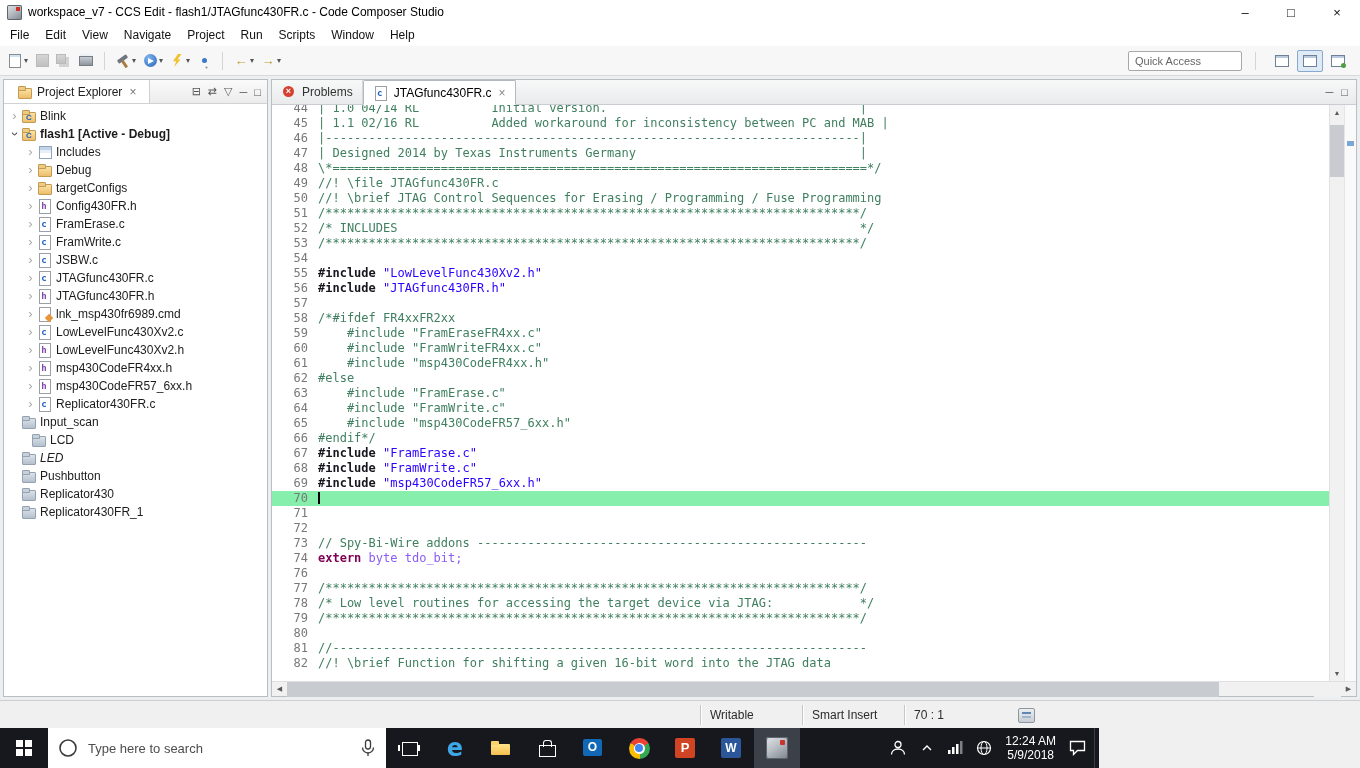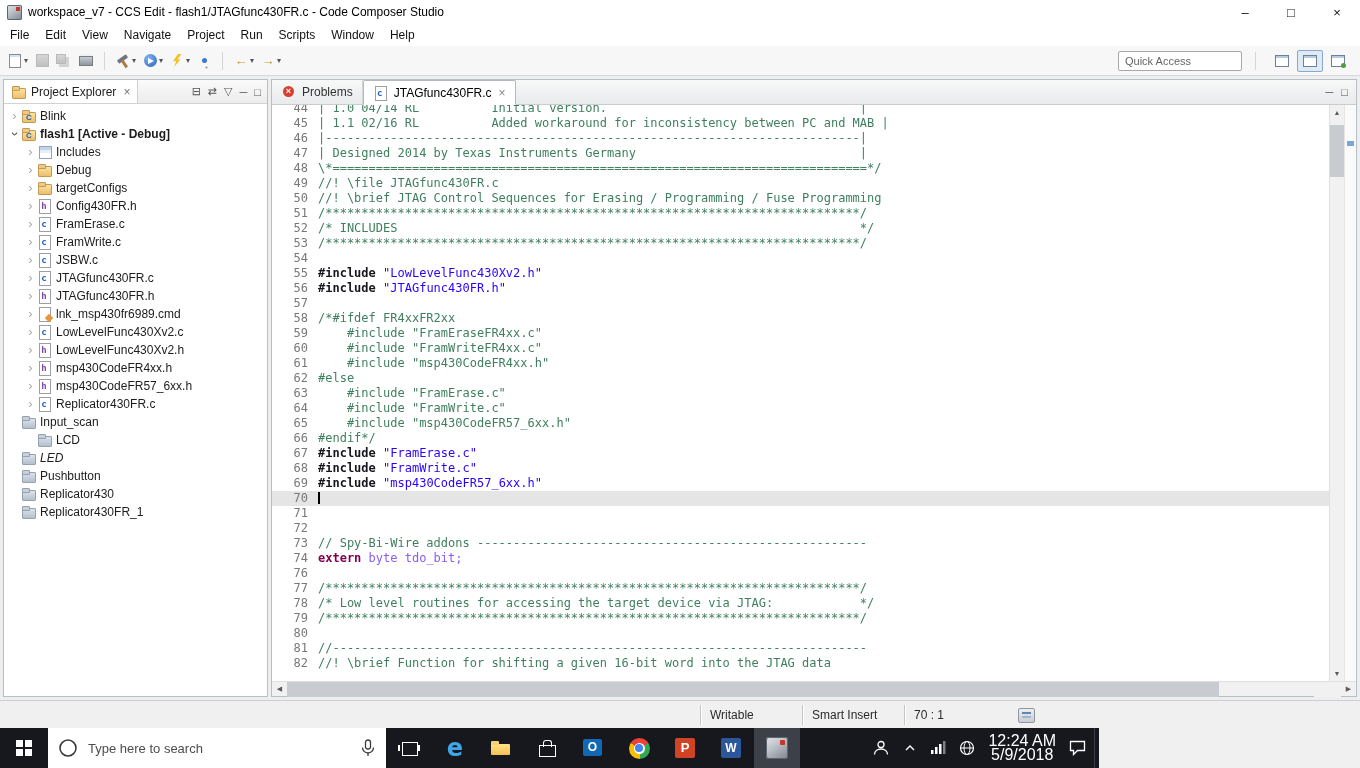--- a/index.html
+++ b/index.html
@@ -37,36 +37,36 @@
   .g-hammer::before { content:""; position:absolute; top:4px; left:2px; width:11px; height:4px; background:#6f7680; transform:rotate(-35deg); border-radius:1px; }
   .g-hammer::after  { content:""; position:absolute; top:7px; left:8px; width:3px; height:8px; background:#a97c42; transform:rotate(-35deg); }
   .g-debug::before { content:""; width:13px; height:13px; border-radius:50%; background:radial-gradient(circle at 35% 30%,#7fb3ef,#2764b8); }
   .g-debug::after { content:""; position:absolute; border-style:solid; border-width:3.5px 0 3.5px 6px; border-color:transparent transparent transparent #fff; margin-left:1px; }
   .g-flash::before { content:""; width:9px; height:13px; background:#f2c12e;
     clip-path:polygon(60% 0,100% 0,55% 42%,88% 42%,18% 100%,40% 55%,5% 55%); }
   .g-pin::before { content:""; width:5px; height:5px; border-radius:50%; background:#3c78c8; box-shadow:2px 7px 0 -1.5px #8a8a8a; }
   .g-arrow-left::before  { content:"\2190"; font-size:13px; font-weight:bold; color:#b89b30; }
   .g-arrow-right::before { content:"\2192"; font-size:13px; font-weight:bold; color:#b89b30; }
   .tb-right { margin-left:auto; display:flex; align-items:center; gap:7px; padding-right:4px; }
-  .quick-access { width:124px; height:20px; border:1px solid #a8a8a8; border-radius:2px; font:11px "Liberation Sans",sans-serif; padding:0 6px; color:#333; background:#fff; }
+  .quick-access { width:114px; height:20px; border:1px solid #a8a8a8; border-radius:2px; font:11px "Liberation Sans",sans-serif; padding:0 6px; color:#333; background:#fff; }
   .quick-access::placeholder { color:#666; }
   .persps { display:flex; align-items:center; gap:2px; }
   .persp-btn { width:26px; height:22px; display:flex; align-items:center; justify-content:center; border:1px solid transparent; border-radius:2px; }
   .persp-btn.active { background:#dfeaf7; border-color:#89a8cd; }
   .g-persp-new::before, .g-persp-edit::before, .g-persp-debug::before
    { content:""; width:12px; height:10px; background:#fff; border:1px solid #6f8198; box-shadow:inset 0 2px 0 #b9cade; }
   .g-persp-debug::after { content:""; position:absolute; right:0; bottom:1px; width:5px; height:5px; border-radius:50%; background:#4d9e45; }
 
   
   .workbench { position:absolute; top:76px; left:0; width:1360px; height:624px; background:#eceef0; display:flex; padding:3px; gap:3px; }
 
   
   .explorer { width:265px; flex:none; background:#fff; border:1px solid #b9bec4; display:flex; flex-direction:column; }
   .view-header { height:24px; flex:none; background:linear-gradient(#fafafa,#ececec); border-bottom:1px solid #d2d2d2; display:flex; align-items:center; }
-  .view-tab { height:100%; background:#fff; border-right:1px solid #cfcfcf; display:flex; align-items:center; padding:0 7px; gap:4px; font-size:12px; color:#222; }
+  .view-tab { height:100%; background:#fff; border-right:1px solid #cfcfcf; display:flex; align-items:center; padding:0 13px; gap:4px; font-size:12px; color:#222; }
   .vt-close { color:#777; font-size:12px; margin-left:3px; }
   .view-btns { margin-left:auto; display:flex; align-items:center; gap:7px; padding-right:6px; color:#555; font-size:11px; }
   .vb { cursor:default; }
   .tree { flex:1; overflow:hidden; padding-top:3px; font-size:12px; color:#1c1c1c; }
   .trow { height:18px; display:flex; align-items:center; white-space:nowrap; }
   .expander { width:13px; flex:none; text-align:center; color:#a8a8a8; font-size:13px; line-height:16px; display:inline-block; }
   .expander.open { transform:rotate(90deg); color:#4a4a4a; }
   .tlabel { margin-left:3px; }
   .bold { font-weight:bold; }
 
@@ -98,21 +98,21 @@
   .tabbar { height:25px; flex:none; background:linear-gradient(#f7f8f8,#e9eaeb); border-bottom:1px solid #c9ccd1; display:flex; align-items:flex-end;justify-content:space-between; }
   .etabs { display:flex; height:100%; align-items:stretch; }
   .etab { display:inline-flex; align-items:center; padding:0 9px; gap:5px; font-size:12px; color:#333; border-right:1px solid #d4d7da; }
   .etab.active { background:#fff; border:1px solid #b4b9bf; border-bottom:1px solid #fff; margin-bottom:-1px; border-radius:2px 2px 0 0; color:#000; }
   .tclose { color:#888; font-size:12px; margin-left:2px; }
   .tab-btns { margin-left:auto; display:flex; align-items:center; gap:8px; padding:0 8px; color:#555; font-size:11px; height:100%; }
   .editor-main { flex:1; display:flex; overflow:hidden; }
   .code-pane { flex:1; overflow:hidden; background:#fff; min-width:0; }
   .lines { margin-top:-4px; font:12px/15px "DejaVu Sans Mono",monospace; }
   .cl { display:flex; height:15px; }
-  .cl.cur { background:#e5e5e5; }
+  .cl.cur { background:#86efac; }
   .lann { width:16px; flex:none; }
   .ln { width:30px; flex:none; text-align:right; padding-right:10px; color:#787878; }
   .ct { flex:1; white-space:pre; color:#000; }
   .caret-bar { display:inline-block; width:2px; height:12px; background:#000; vertical-align:-2px; }
   .s-cm { color:#3f7f5f; }
   .s-str { color:#2a00ff; }
   .s-kw { color:#7f0055; font-weight:bold; }
   .s-pp { color:#16161d; font-weight:bold; }
   .s-pl { color:#8b5cf6; }
 
@@ -156,21 +156,21 @@
   .ai-chrome { width:21px; height:21px; border-radius:50%; background:conic-gradient(from -60deg,#ea4335 0 120deg,#34a853 120deg 240deg,#fbbc05 240deg 360deg); }
   .ai-chrome::before { content:""; position:absolute; inset:5px; background:#fff; border-radius:50%; }
   .ai-chrome::after { content:""; position:absolute; inset:6.5px; background:#4285f4; border-radius:50%; }
   .ai-powerpoint::before { content:""; position:absolute; left:2px; top:2px; width:20px; height:20px; background:#d04423; border-radius:2px; }
   .ai-powerpoint::after { content:"P"; position:absolute; left:2px; top:2px; width:20px; height:20px; color:#fff; font:bold 13px/20px "Liberation Sans",sans-serif; text-align:center; }
   .ai-word::before { content:""; position:absolute; left:2px; top:2px; width:20px; height:20px; background:#2b579a; border-radius:2px; }
   .ai-word::after { content:"W"; position:absolute; left:2px; top:2px; width:20px; height:20px; color:#fff; font:bold 12px/20px "Liberation Sans",sans-serif; text-align:center; }
   .ai-ccs { width:22px; height:22px; border-radius:3px; background:linear-gradient(145deg,#e3e6ea 0%,#b9bec5 45%,#7d838c 100%); box-shadow:inset 0 0 0 1px #5f656e; }
   .ai-ccs::before { content:""; position:absolute; right:3px; top:3px; width:5px; height:5px; background:#c8332b; border-radius:1px; }
   .tray { margin-left:auto; display:flex; align-items:center; gap:13px; padding:0 8px; }
-  .clock { font-size:16px; line-height:14px; text-align:center; white-space:nowrap; }
+  .clock { font-size:12px; line-height:14px; text-align:center; white-space:nowrap; }
   .show-desktop { width:5px; border-left:1px solid #3a3d42; }
 </style>
 </head>
 <body>
 
 <div class="screen">
 
   <div class="titlebar">
     <span class="app-icon"></span>
     <span class="title">workspace_v7 - CCS Edit - flash1/JTAGfunc430FR.c - Code Composer Studio</span>
@@ -352,21 +352,21 @@
           <div class="trow" style="padding-left: 20px;">
             <span class="expander">›</span>
             <span class="ticon t-c-file"></span>
             <span class="tlabel">Replicator430FR.c</span>
           </div>
           <div class="trow" style="padding-left: 4px;">
             <span class="expander"></span>
             <span class="ticon t-closed-project"></span>
             <span class="tlabel">Input_scan</span>
           </div>
-          <div class="trow" style="padding-left: 20px;">
+          <div class="trow" style="padding-left: 14px;">
             <span class="expander"></span>
             <span class="ticon t-closed-project"></span>
             <span class="tlabel">LCD</span>
           </div>
           <div class="trow" style="padding-left: 4px; font-style: italic;">
             <span class="expander"></span>
             <span class="ticon t-closed-project"></span>
             <span class="tlabel">LED</span>
           </div>
           <div class="trow" style="padding-left: 4px;">

